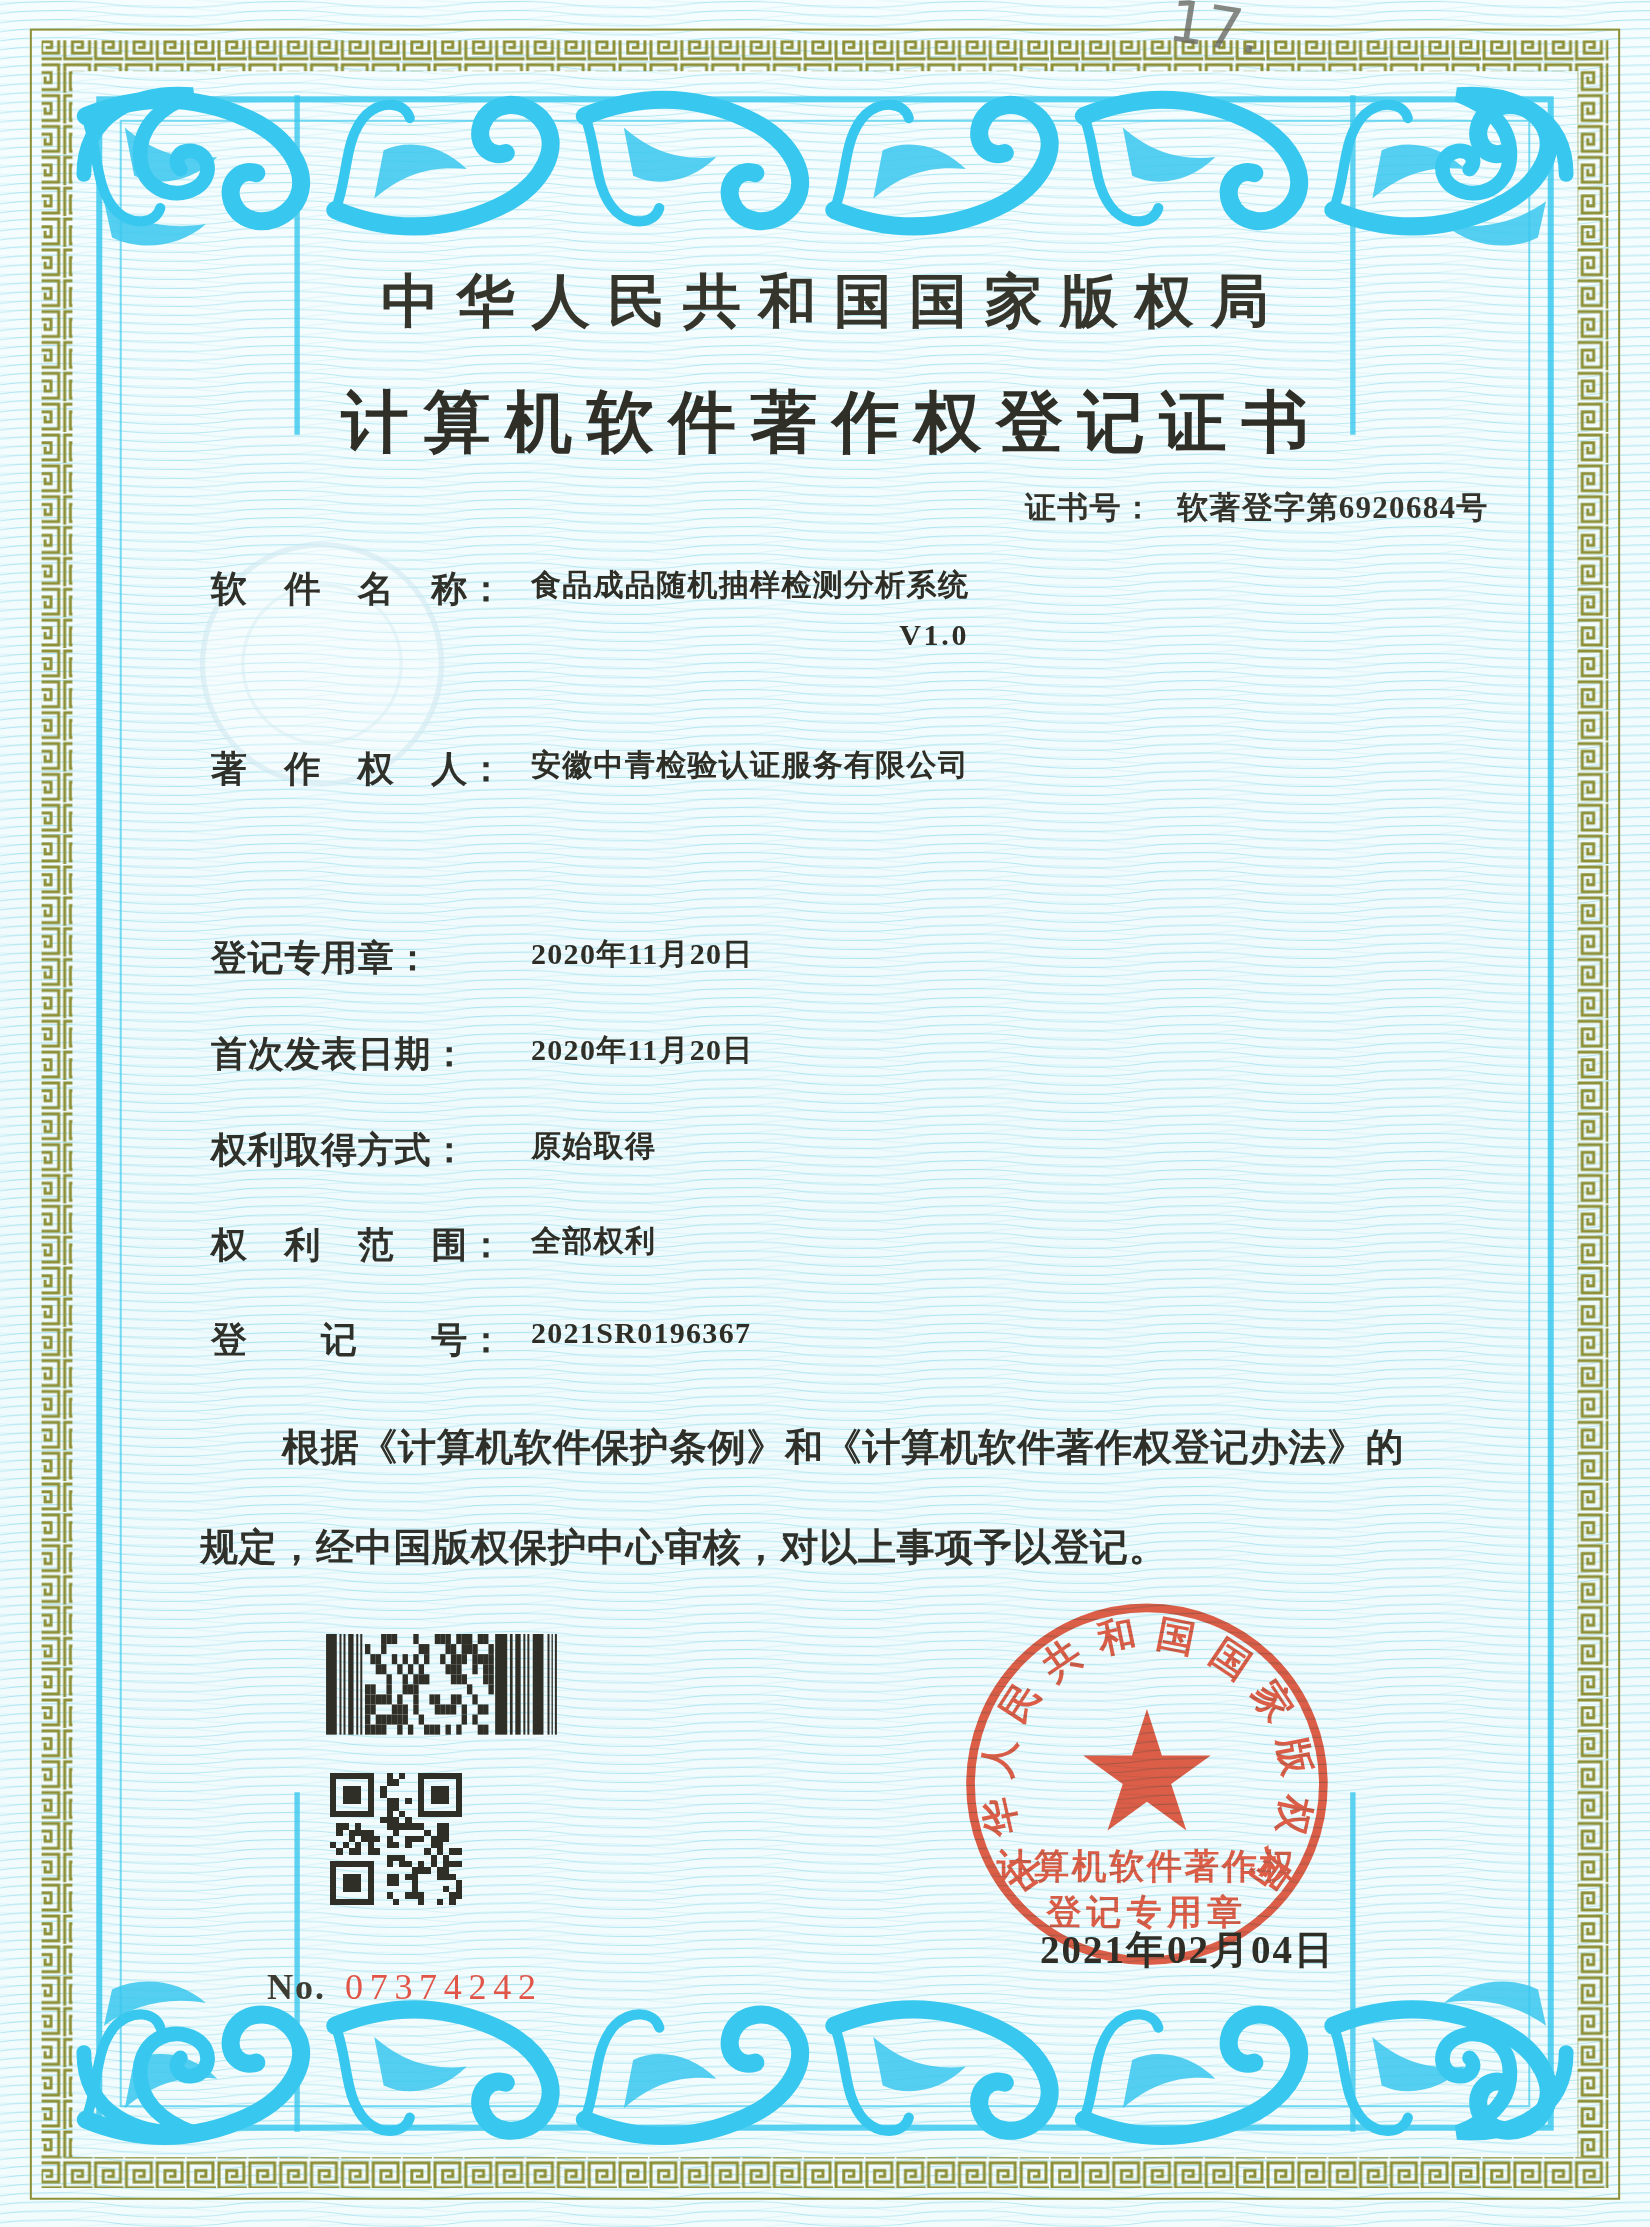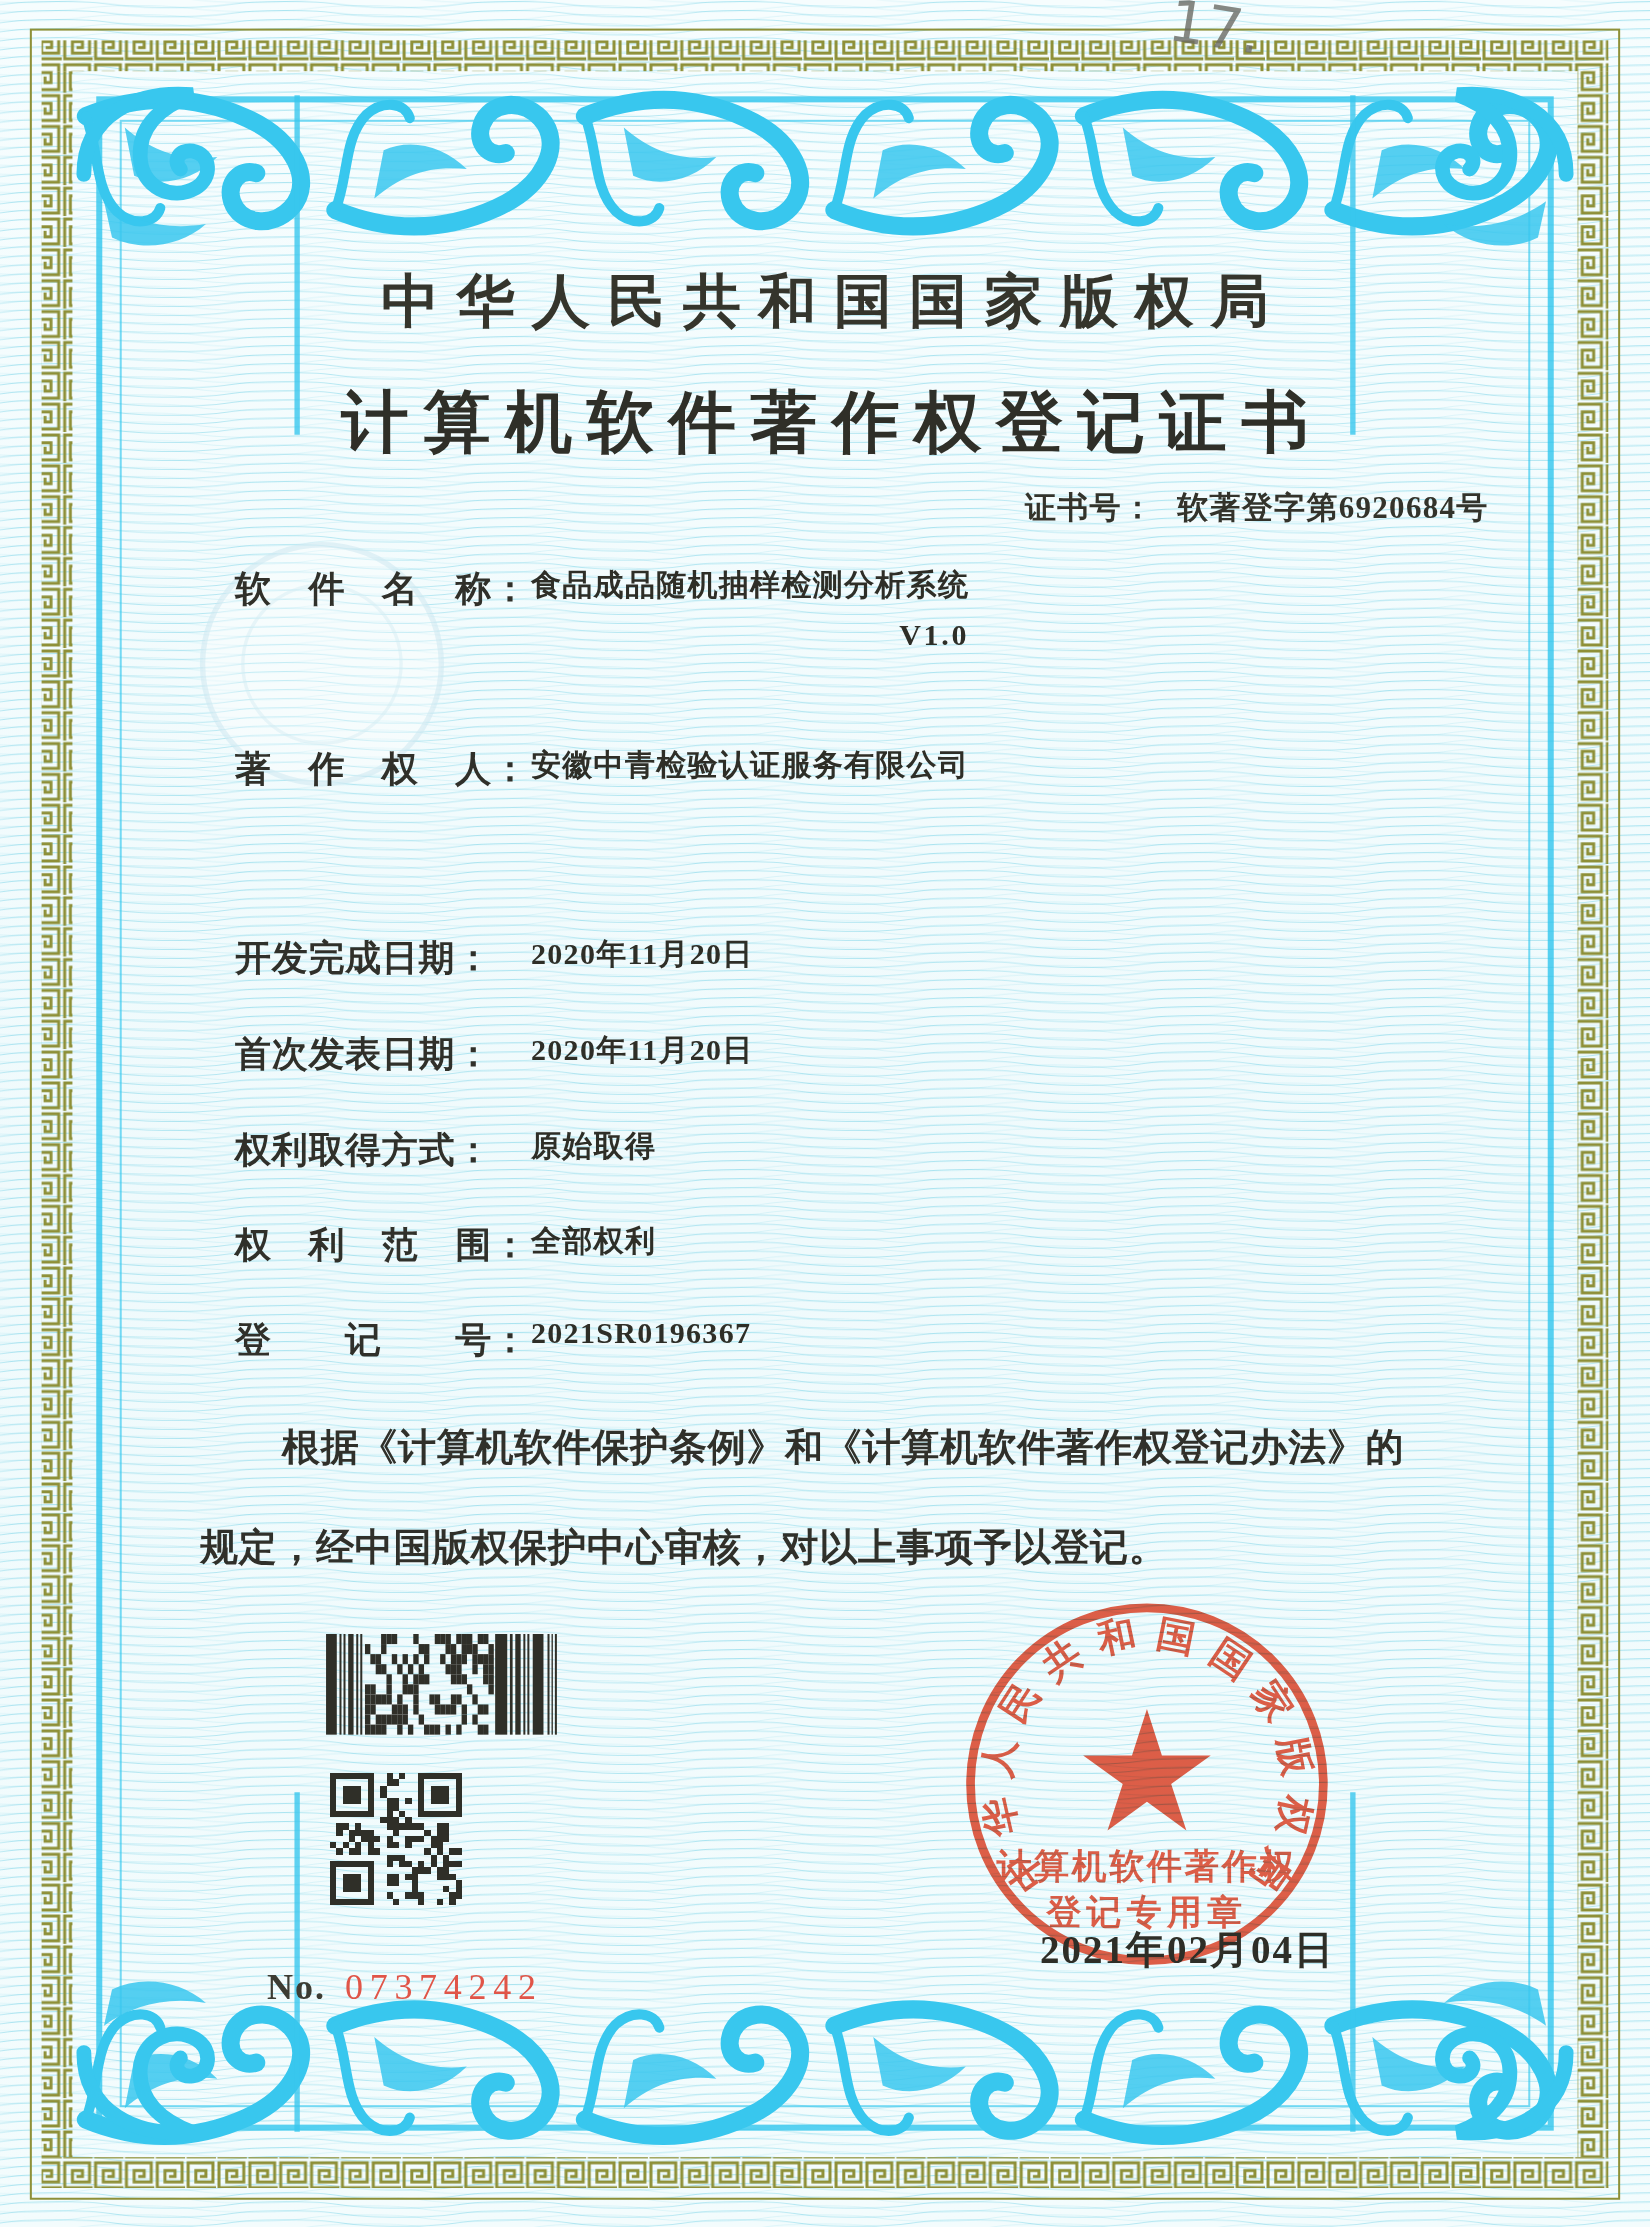--- a/index.html
+++ b/index.html
@@ -22,21 +22,21 @@
     color:#2f2f28;
   }
   .certno{
     left:1025px;top:487px;font-size:31px;font-weight:600;color:#33332b;
     letter-spacing:1.3px;white-space:nowrap;text-align:right;
   }
   .certno .lbl{margin-right:23px;}
   .row{left:211px;height:54px;white-space:nowrap;}
   .row .lbl{
     display:inline-block;width:302px;font-size:36px;font-weight:700;
-    color:#30302a;letter-spacing:0.7px;vertical-align:top;margin-left:24px;
+    color:#30302a;letter-spacing:0.7px;vertical-align:top;
   }
   .row .val{
     position:absolute;left:320px;top:0;font-size:30px;font-weight:700;
     color:#2e2e27;letter-spacing:1.3px;white-space:nowrap;
   }
   .row .val .v2{display:block;margin-top:12px;letter-spacing:2.7px;text-align:right;}
   .stmt{font-size:38px;font-weight:600;color:#30302a;letter-spacing:0.7px;white-space:nowrap;}
   .serial{left:267px;top:1966px;font-size:36px;font-weight:600;letter-spacing:2px;white-space:nowrap;}
   .serial .no{color:#3c3c33;margin-right:19px;font-family:Liberation Serif, serif;}
   .serial .num{color:#e05548;letter-spacing:6.7px;font-weight:500;}
@@ -131,21 +131,21 @@
 
   <div class="abs row" style="top:565px">
     <span class="lbl">软　件　名　称：</span>
     <span class="val"><span>食品成品随机抽样检测分析系统</span><span class="v2">V1.0</span></span>
   </div>
   <div class="abs row" style="top:745px">
     <span class="lbl">著　作　权　人：</span>
     <span class="val">安徽中青检验认证服务有限公司</span>
   </div>
   <div class="abs row" style="top:934px">
-    <span class="lbl">开发完成日期：</span>
+    <span class="lbl">登记专用章：</span>
     <span class="val">2020年11月20日</span>
   </div>
   <div class="abs row" style="top:1030px">
     <span class="lbl">首次发表日期：</span>
     <span class="val">2020年11月20日</span>
   </div>
   <div class="abs row" style="top:1126px">
     <span class="lbl">权利取得方式：</span>
     <span class="val">原始取得</span>
   </div>

